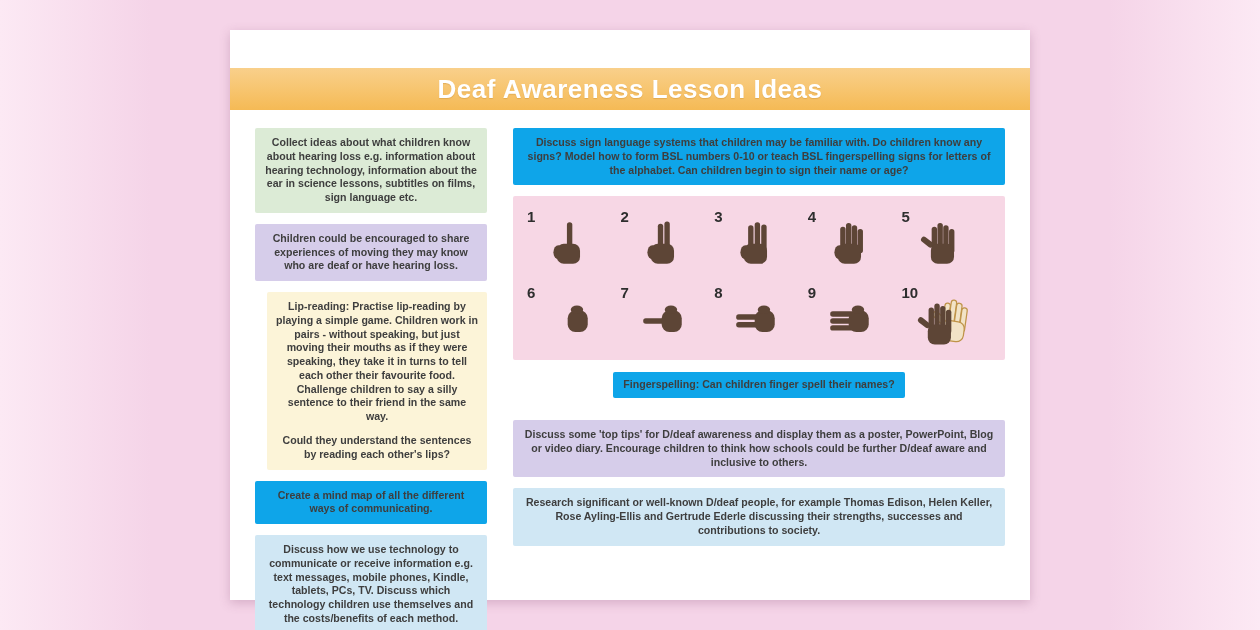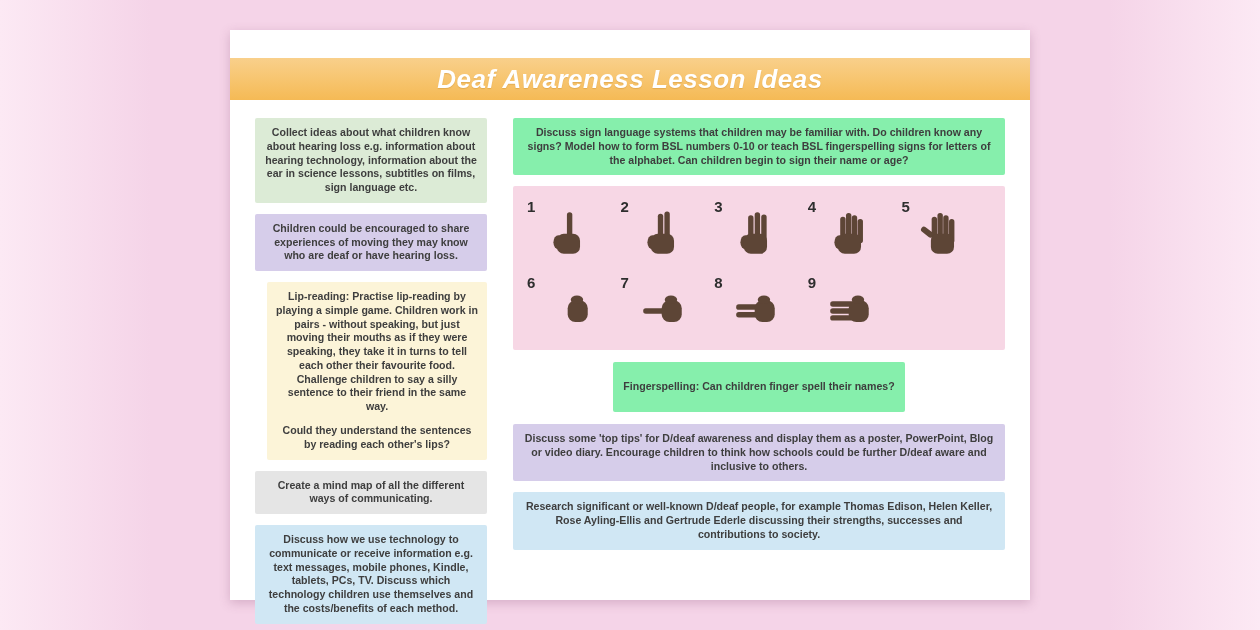--- a/index.html
+++ b/index.html
@@ -7,56 +7,56 @@
   body {
     font-family:"Liberation Sans", sans-serif;
     background:linear-gradient(90deg,#fce9f4 0%,#f5d4e8 12%,#f5d4e8 88%,#fce9f4 100%);
     position:relative;
   }
   .page {
     position:absolute; left:230px; top:30px; width:800px; height:570px;
     background:#ffffff; box-shadow:0 3px 10px rgba(120,60,100,0.25);
   }
   .header-band {
-    margin-top:28px; height:42px;
+    margin-top:38px; height:42px;
     background:linear-gradient(180deg,#f9d08b 0%,#f5ba55 100%);
-    display:flex; align-items:center; justify-content:center;font-style:italic;
+    display:flex; align-items:center; justify-content:center;
   }
   .page-title {
     color:#ffffff; font-size:26px; font-weight:bold; letter-spacing:0.5px;
     text-shadow:0 1px 1px rgba(190,130,40,0.35);
   }
   .content { display:flex; gap:26px; padding:18px 25px 0 25px;text-align:center; }
   .col-left { width:232px; flex:none; }
   .col-right { flex:1; min-width:0; }
   .box {
     padding:8px 9px; margin-bottom:11px; border-radius:2px;
     font-size:10.6px; line-height:1.3; color:#3e3e3e; font-weight:600;
   }
   .box p { margin:0; }
   .box p + p { margin-top:10px; }
   .b-green  { background:#dcebd6; }
   .b-purple { background:#d6cdea; }
   .b-yellow { background:#fcf4d8;margin-left:12px; }
-  .b-pink   { background:#e5e5e5; }
+  .b-pink   { background:#0ea5e9; }
   .b-blue   { background:#d0e7f4; }
-  .b-lblue  { background:#86efac; }
+  .b-lblue  { background:#0ea5e9; }
   .signs-panel {
     background:#f7d7e5; border-radius:2px; padding:8px 10px 6px 14px;
     margin-bottom:12px;
     display:grid; grid-template-columns:repeat(5,1fr); row-gap:2px;
   }
   .sign-cell { position:relative; height:74px; }
   .sign-num {
     position:absolute; left:0; top:4px;
     font-size:15px; font-weight:bold; color:#2e2e2e;
   }
   .sign-hand { position:absolute; left:16px; top:12px; }
   .fingerspell-box {
-    display:inline-block; width:auto; margin-bottom:12px; padding:18px 10px;
+    display:inline-block; width:auto; margin-bottom:22px; padding:6px 10px;
   }
   .footer {
     position:absolute; left:0; right:0; bottom:16px; padding:0 25px;
     display:flex; justify-content:space-between; align-items:center;
   }
   .twinkl-logo {
     color:#f6a21c; font-size:21px; font-weight:bold; letter-spacing:0.5px;
     position:relative;
   }
   .twinkl-logo .spark {
@@ -184,20 +184,41 @@
         <div class="sign-cell">
           <span class="sign-num">9</span>
           <span class="sign-hand"><svg viewBox="0 0 70 70" width="54" height="54">
                 <rect x="8" y="25" width="32" height="7" rx="3.4" fill="#5d4536"></rect>
                 <rect x="8" y="34" width="32" height="7" rx="3.4" fill="#5d4536"></rect>
                 <rect x="8" y="43" width="32" height="7" rx="3.4" fill="#5d4536"></rect>
                 <rect x="32" y="24" width="26" height="28" rx="10" fill="#5d4536"></rect>
                 <ellipse cx="44" cy="23" rx="8" ry="5.5" fill="#5d4536"></ellipse>
               </svg></span>
         </div>
+        <div class="sign-cell">
+          <span class="sign-num">10</span>
+          <span class="sign-hand"><svg viewBox="0 0 70 70" width="54" height="54">
+                <g transform="translate(14,2) rotate(8 35 40)">
+                  <rect x="19" y="14" width="7" height="34" rx="3.4" fill="#f2e3c6" stroke="#bf9348" stroke-width="1.6"></rect>
+                  <rect x="26.5" y="9" width="7" height="39" rx="3.4" fill="#f2e3c6" stroke="#bf9348" stroke-width="1.6"></rect>
+                  <rect x="34" y="12" width="7" height="36" rx="3.4" fill="#f2e3c6" stroke="#bf9348" stroke-width="1.6"></rect>
+                  <rect x="41.5" y="17" width="7" height="31" rx="3.4" fill="#f2e3c6" stroke="#bf9348" stroke-width="1.6"></rect>
+                  <rect x="4" y="30" width="18" height="7.5" rx="3.6" fill="#f2e3c6" stroke="#bf9348" stroke-width="1.6" transform="rotate(38 13 34)"></rect>
+                  <rect x="18" y="36" width="30" height="26" rx="9" fill="#f2e3c6" stroke="#bf9348" stroke-width="1.6"></rect>
+                </g>
+                <g transform="translate(-4,6)">
+                  <rect x="19" y="14" width="7" height="34" rx="3.4" fill="#5d4536"></rect>
+                  <rect x="26.5" y="9" width="7" height="39" rx="3.4" fill="#5d4536"></rect>
+                  <rect x="34" y="12" width="7" height="36" rx="3.4" fill="#5d4536"></rect>
+                  <rect x="41.5" y="17" width="7" height="31" rx="3.4" fill="#5d4536"></rect>
+                  <rect x="4" y="30" width="18" height="7.5" rx="3.6" fill="#5d4536" transform="rotate(38 13 34)"></rect>
+                  <rect x="18" y="36" width="30" height="26" rx="9" fill="#5d4536"></rect>
+                </g>
+              </svg></span>
+        </div>
       </div>
 
       <div class="box b-lblue fingerspell-box">
         <p><strong>Fingerspelling:</strong> <span>Can children finger spell their names?</span></p>
       </div>
 
       <div class="box b-purple">
         <p>Discuss some 'top tips' for D/deaf awareness and display them as a poster, PowerPoint, Blog or video diary. Encourage children to think how schools could be further D/deaf aware and inclusive to others.</p>
       </div>
 

